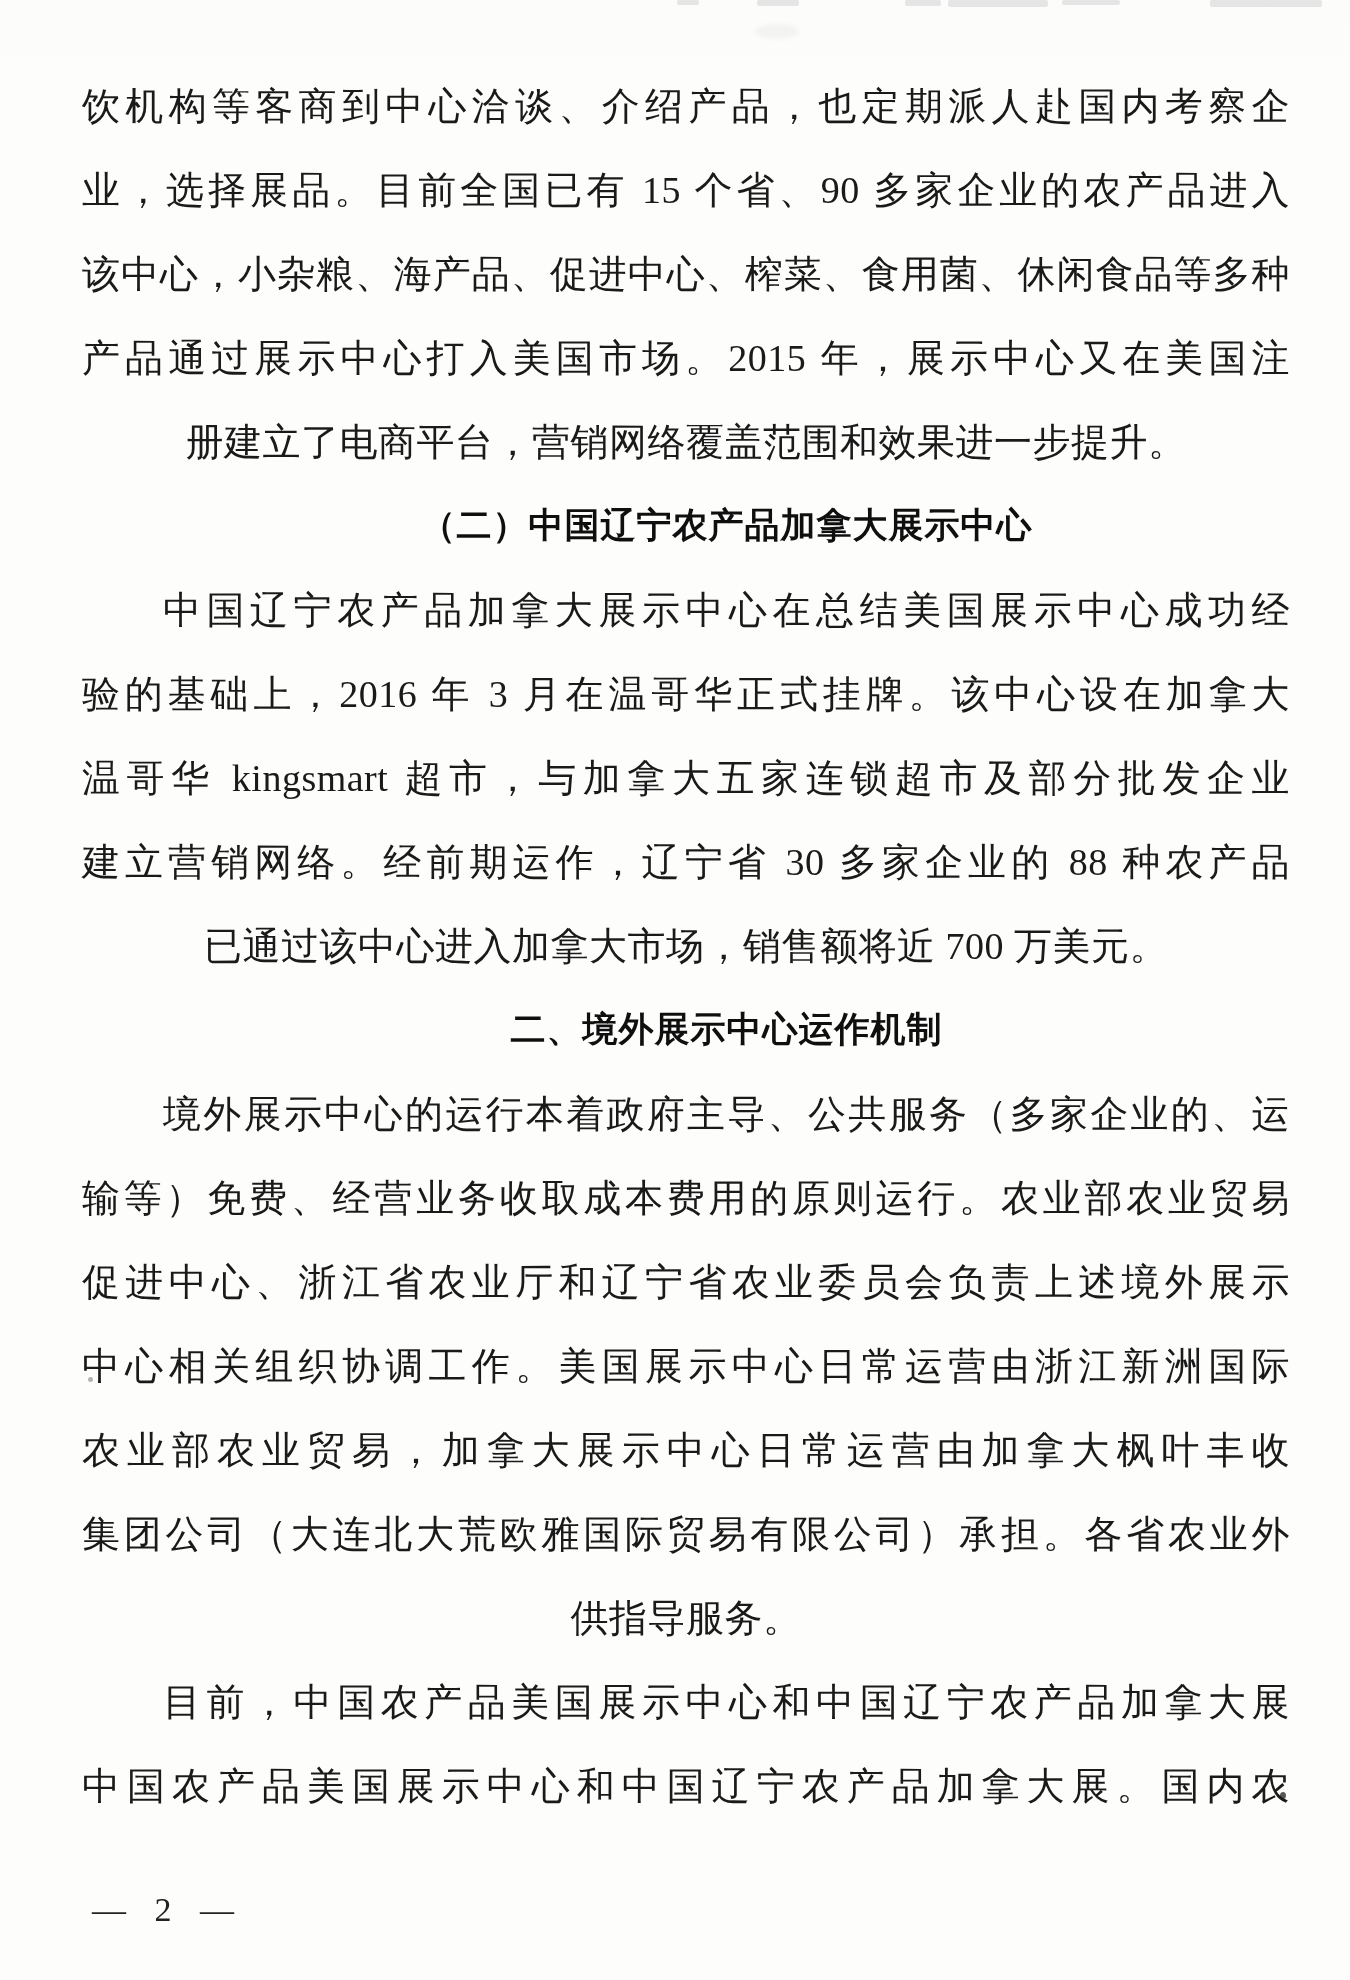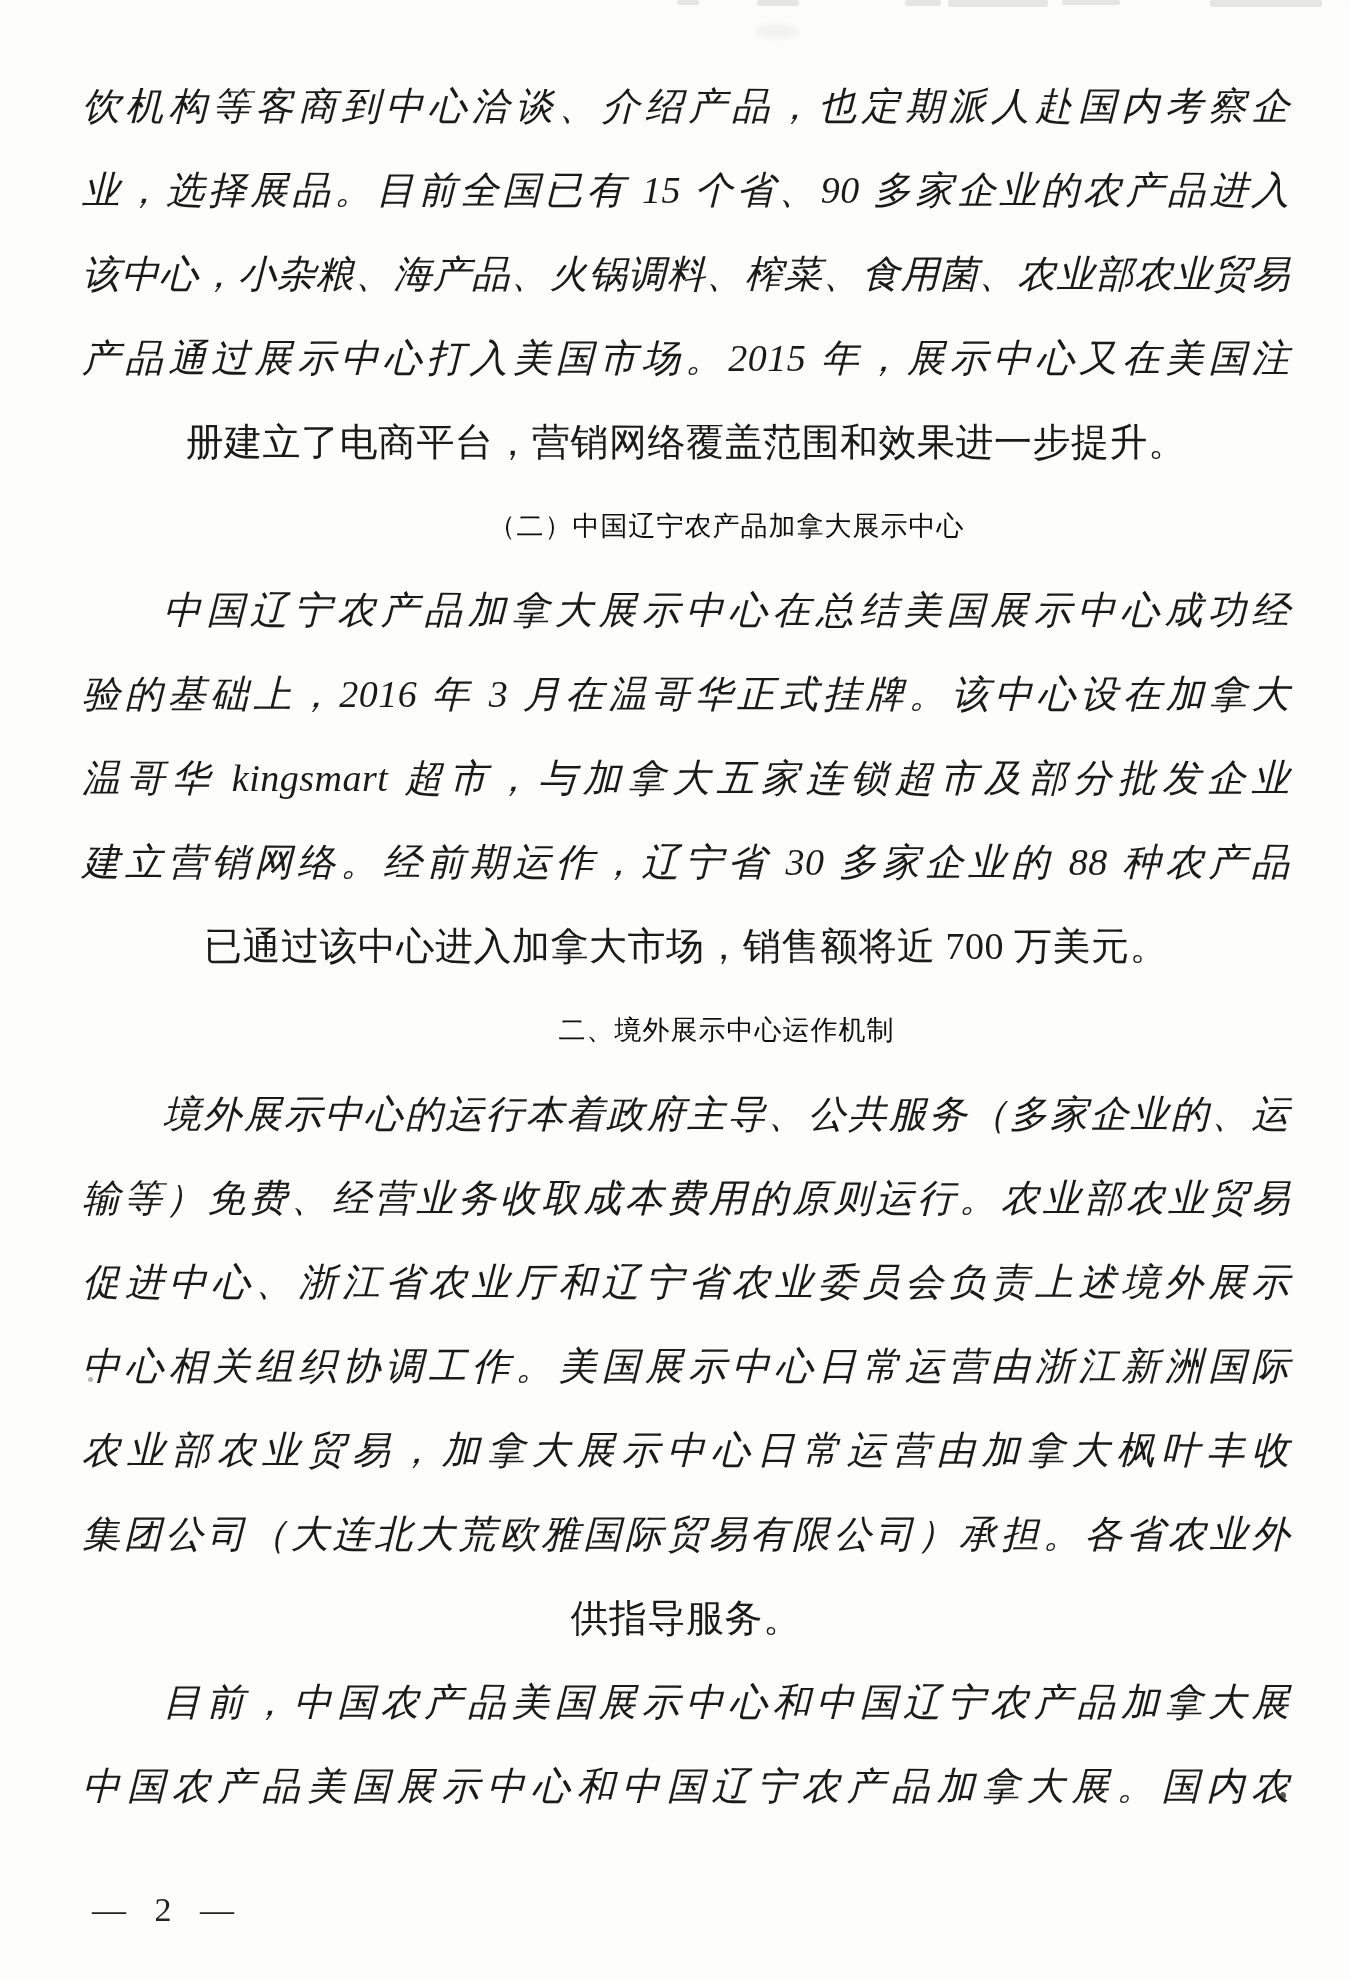--- a/index.html
+++ b/index.html
@@ -27,32 +27,31 @@
   }
   .line {
     height: 84px;
     white-space: nowrap;
     overflow: visible;
   }
   .line.fill {
     white-space: normal;
     text-align: justify;
     text-align-last: justify;
-    font-style: italic;
     -moz-text-align-last: justify;
   }
   .line.plain {
     text-align: center;
   }
   .line.indent {
     text-indent: 81px;
   }
   .line.heading {
-    font-size: 27px;
-    font-weight: 400;
+    font-size: 35px;
+    font-weight: 700;
     color: #0f0f0f;
     letter-spacing: 1px;
   }
   .page-number {
     position: absolute;
     left: 92px;
     top: 1890px;
     color: #222;
     font-size: 34px;
     line-height: 40px;
@@ -93,21 +92,21 @@
   <div class="artifact" style="left:1062px; top:0; width:58px; height:5px;"></div>
   <div class="artifact" style="left:1210px; top:0; width:112px; height:7px;"></div>
   <div class="artifact blob" style="left:755px; top:24px; width:44px; height:15px;"></div>
 
   <div class="artifact dot" style="left:1280px; top:1792px; width:6px; height:7px;"></div>
   <div class="artifact faintdot" style="left:88px; top:1377px; width:5px; height:5px;"></div>
 
   <div class="textblock">
     <div class="line fill">饮机构等客商到中心洽谈、介绍产品，也定期派人赴国内考察企</div>
     <div class="line fill">业，选择展品。目前全国已有 15 个省、90 多家企业的农产品进入</div>
-    <div class="line fill">该中心，小杂粮、海产品、火锅调料、榨菜、食用菌、农业部农业贸易</div>
+    <div class="line fill">该中心，小杂粮、海产品、促进中心、榨菜、食用菌、休闲食品等多种</div>
     <div class="line fill">产品通过展示中心打入美国市场。2015 年，展示中心又在美国注</div>
     <div class="line plain">册建立了电商平台，营销网络覆盖范围和效果进一步提升。</div>
     <div class="line heading plain indent">（二）中国辽宁农产品加拿大展示中心</div>
     <div class="line fill indent">中国辽宁农产品加拿大展示中心在总结美国展示中心成功经</div>
     <div class="line fill">验的基础上，2016 年 3 月在温哥华正式挂牌。该中心设在加拿大</div>
     <div class="line fill">温哥华 kingsmart 超市，与加拿大五家连锁超市及部分批发企业</div>
     <div class="line fill">建立营销网络。经前期运作，辽宁省 30 多家企业的 88 种农产品</div>
     <div class="line plain">已通过该中心进入加拿大市场，销售额将近 700 万美元。</div>
     <div class="line heading plain indent">二、境外展示中心运作机制</div>
     <div class="line fill indent">境外展示中心的运行本着政府主导、公共服务（多家企业的、运</div>

